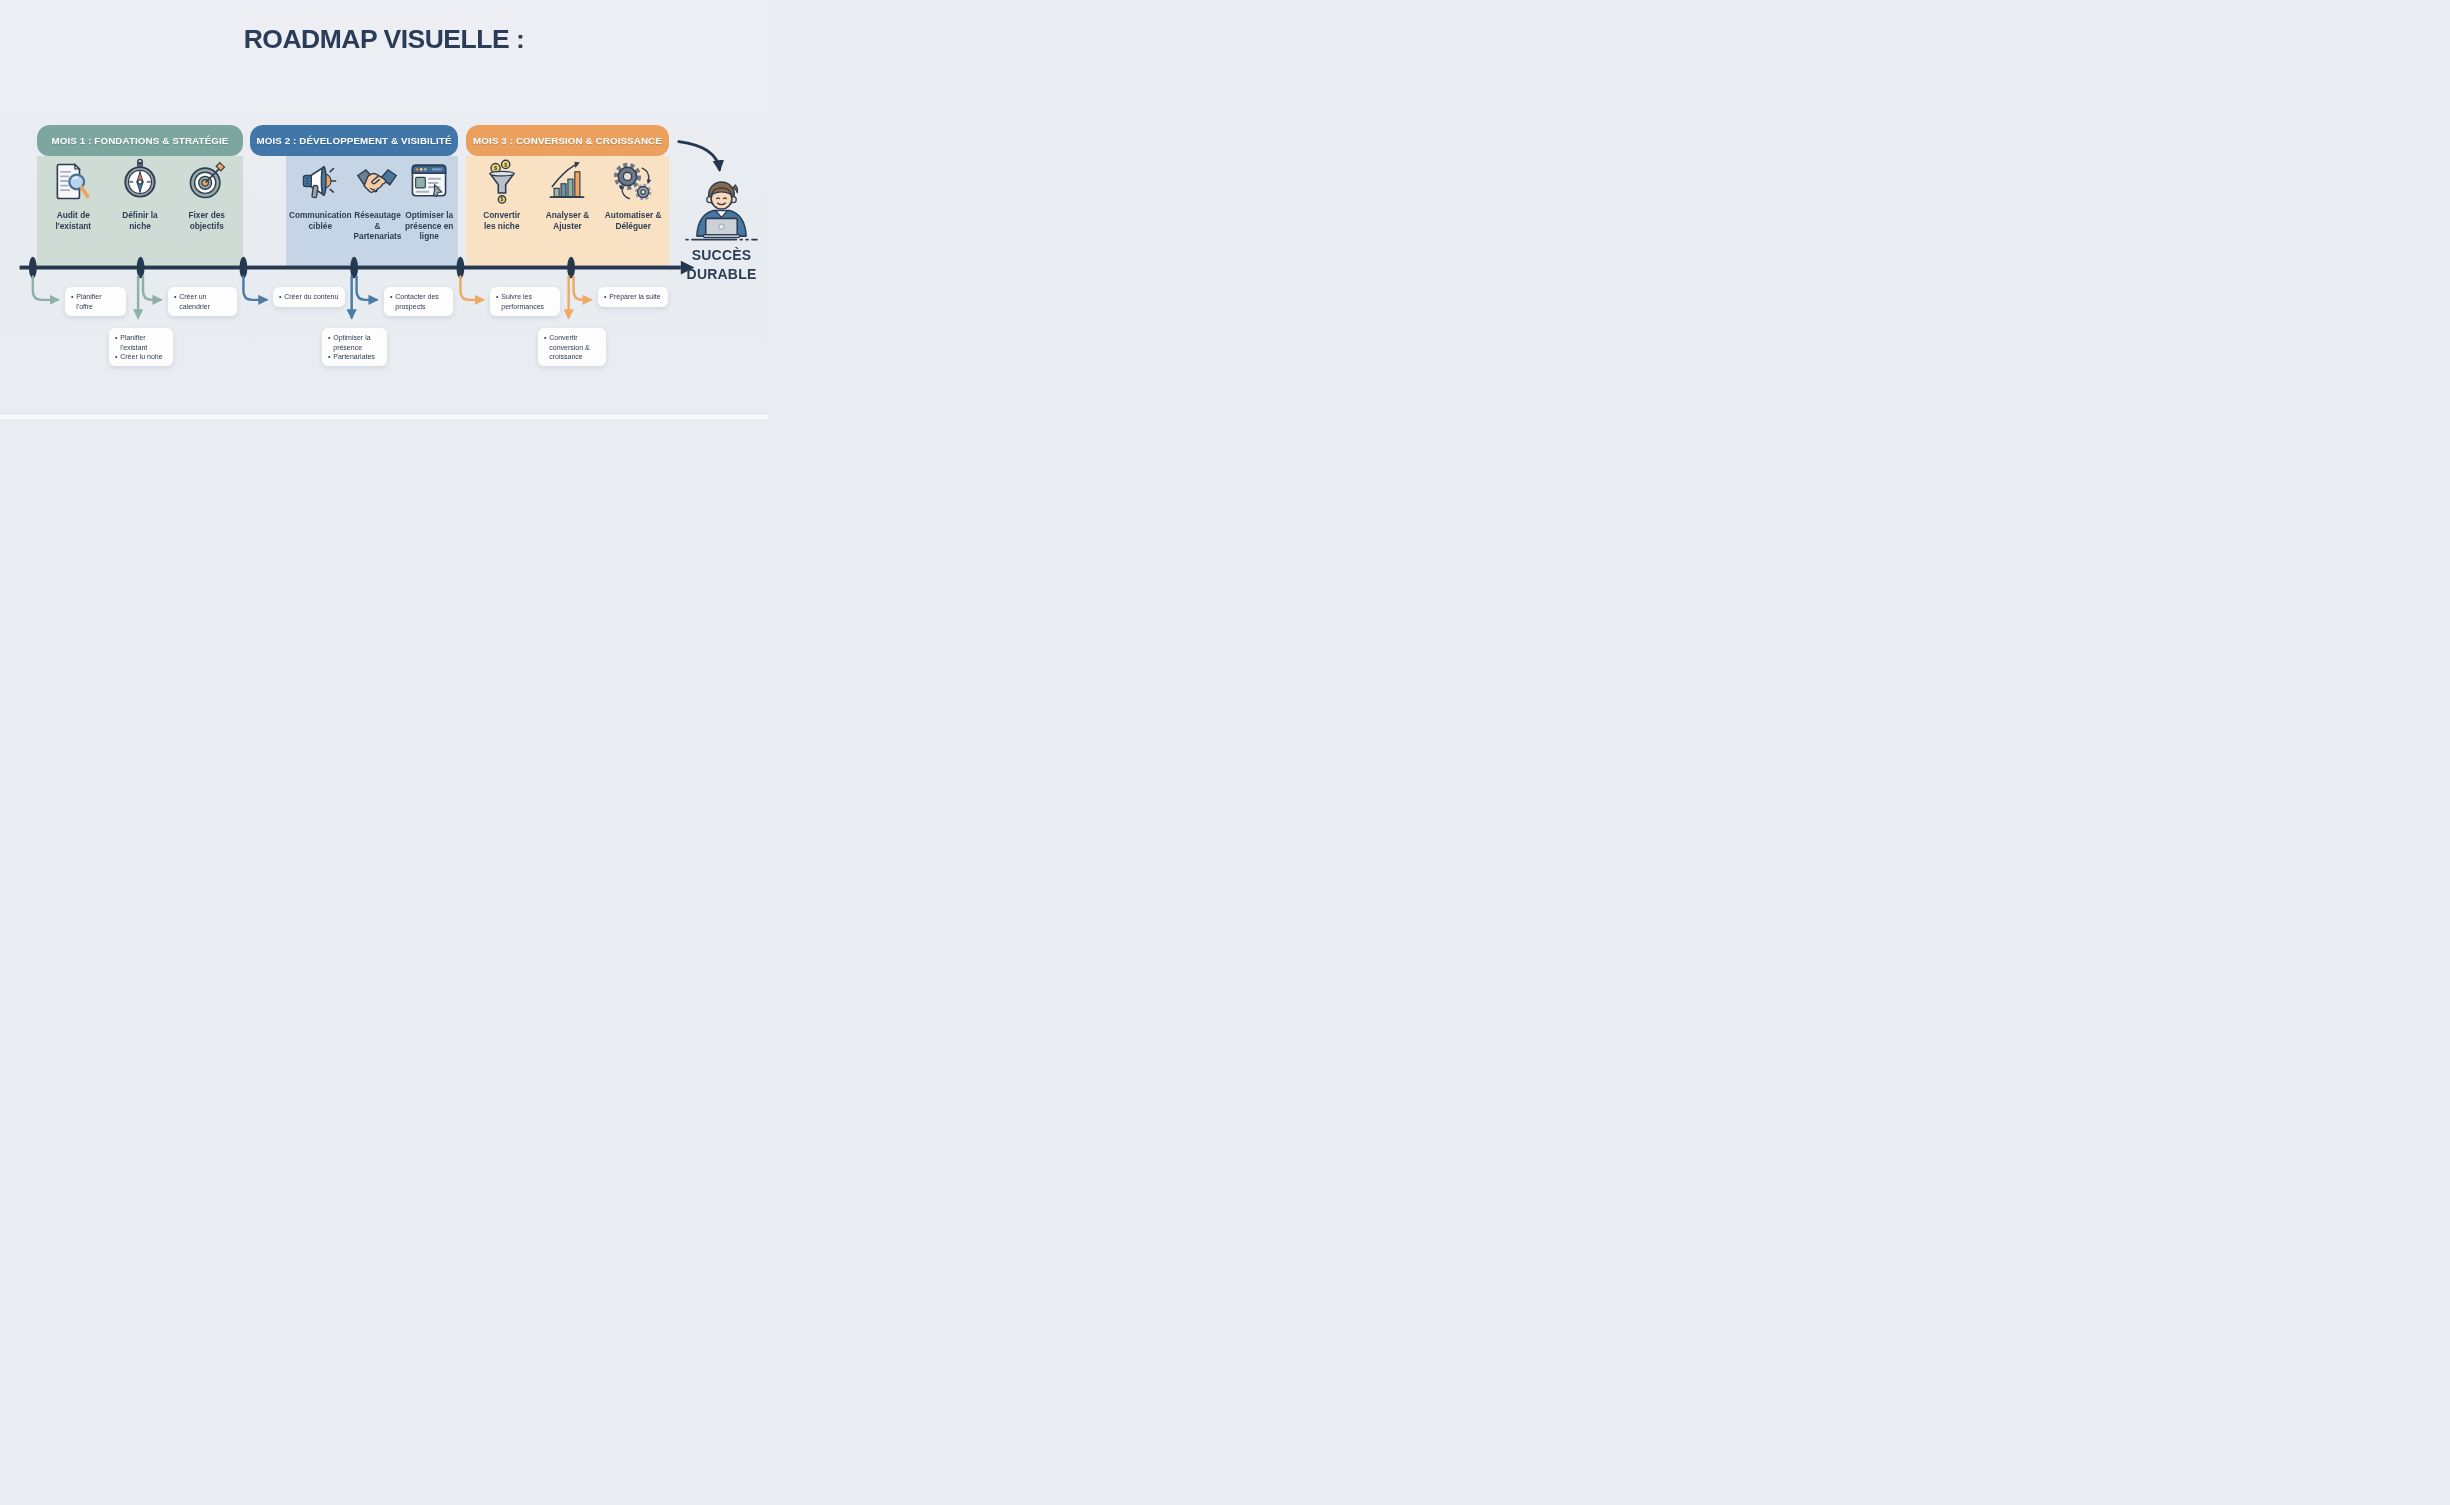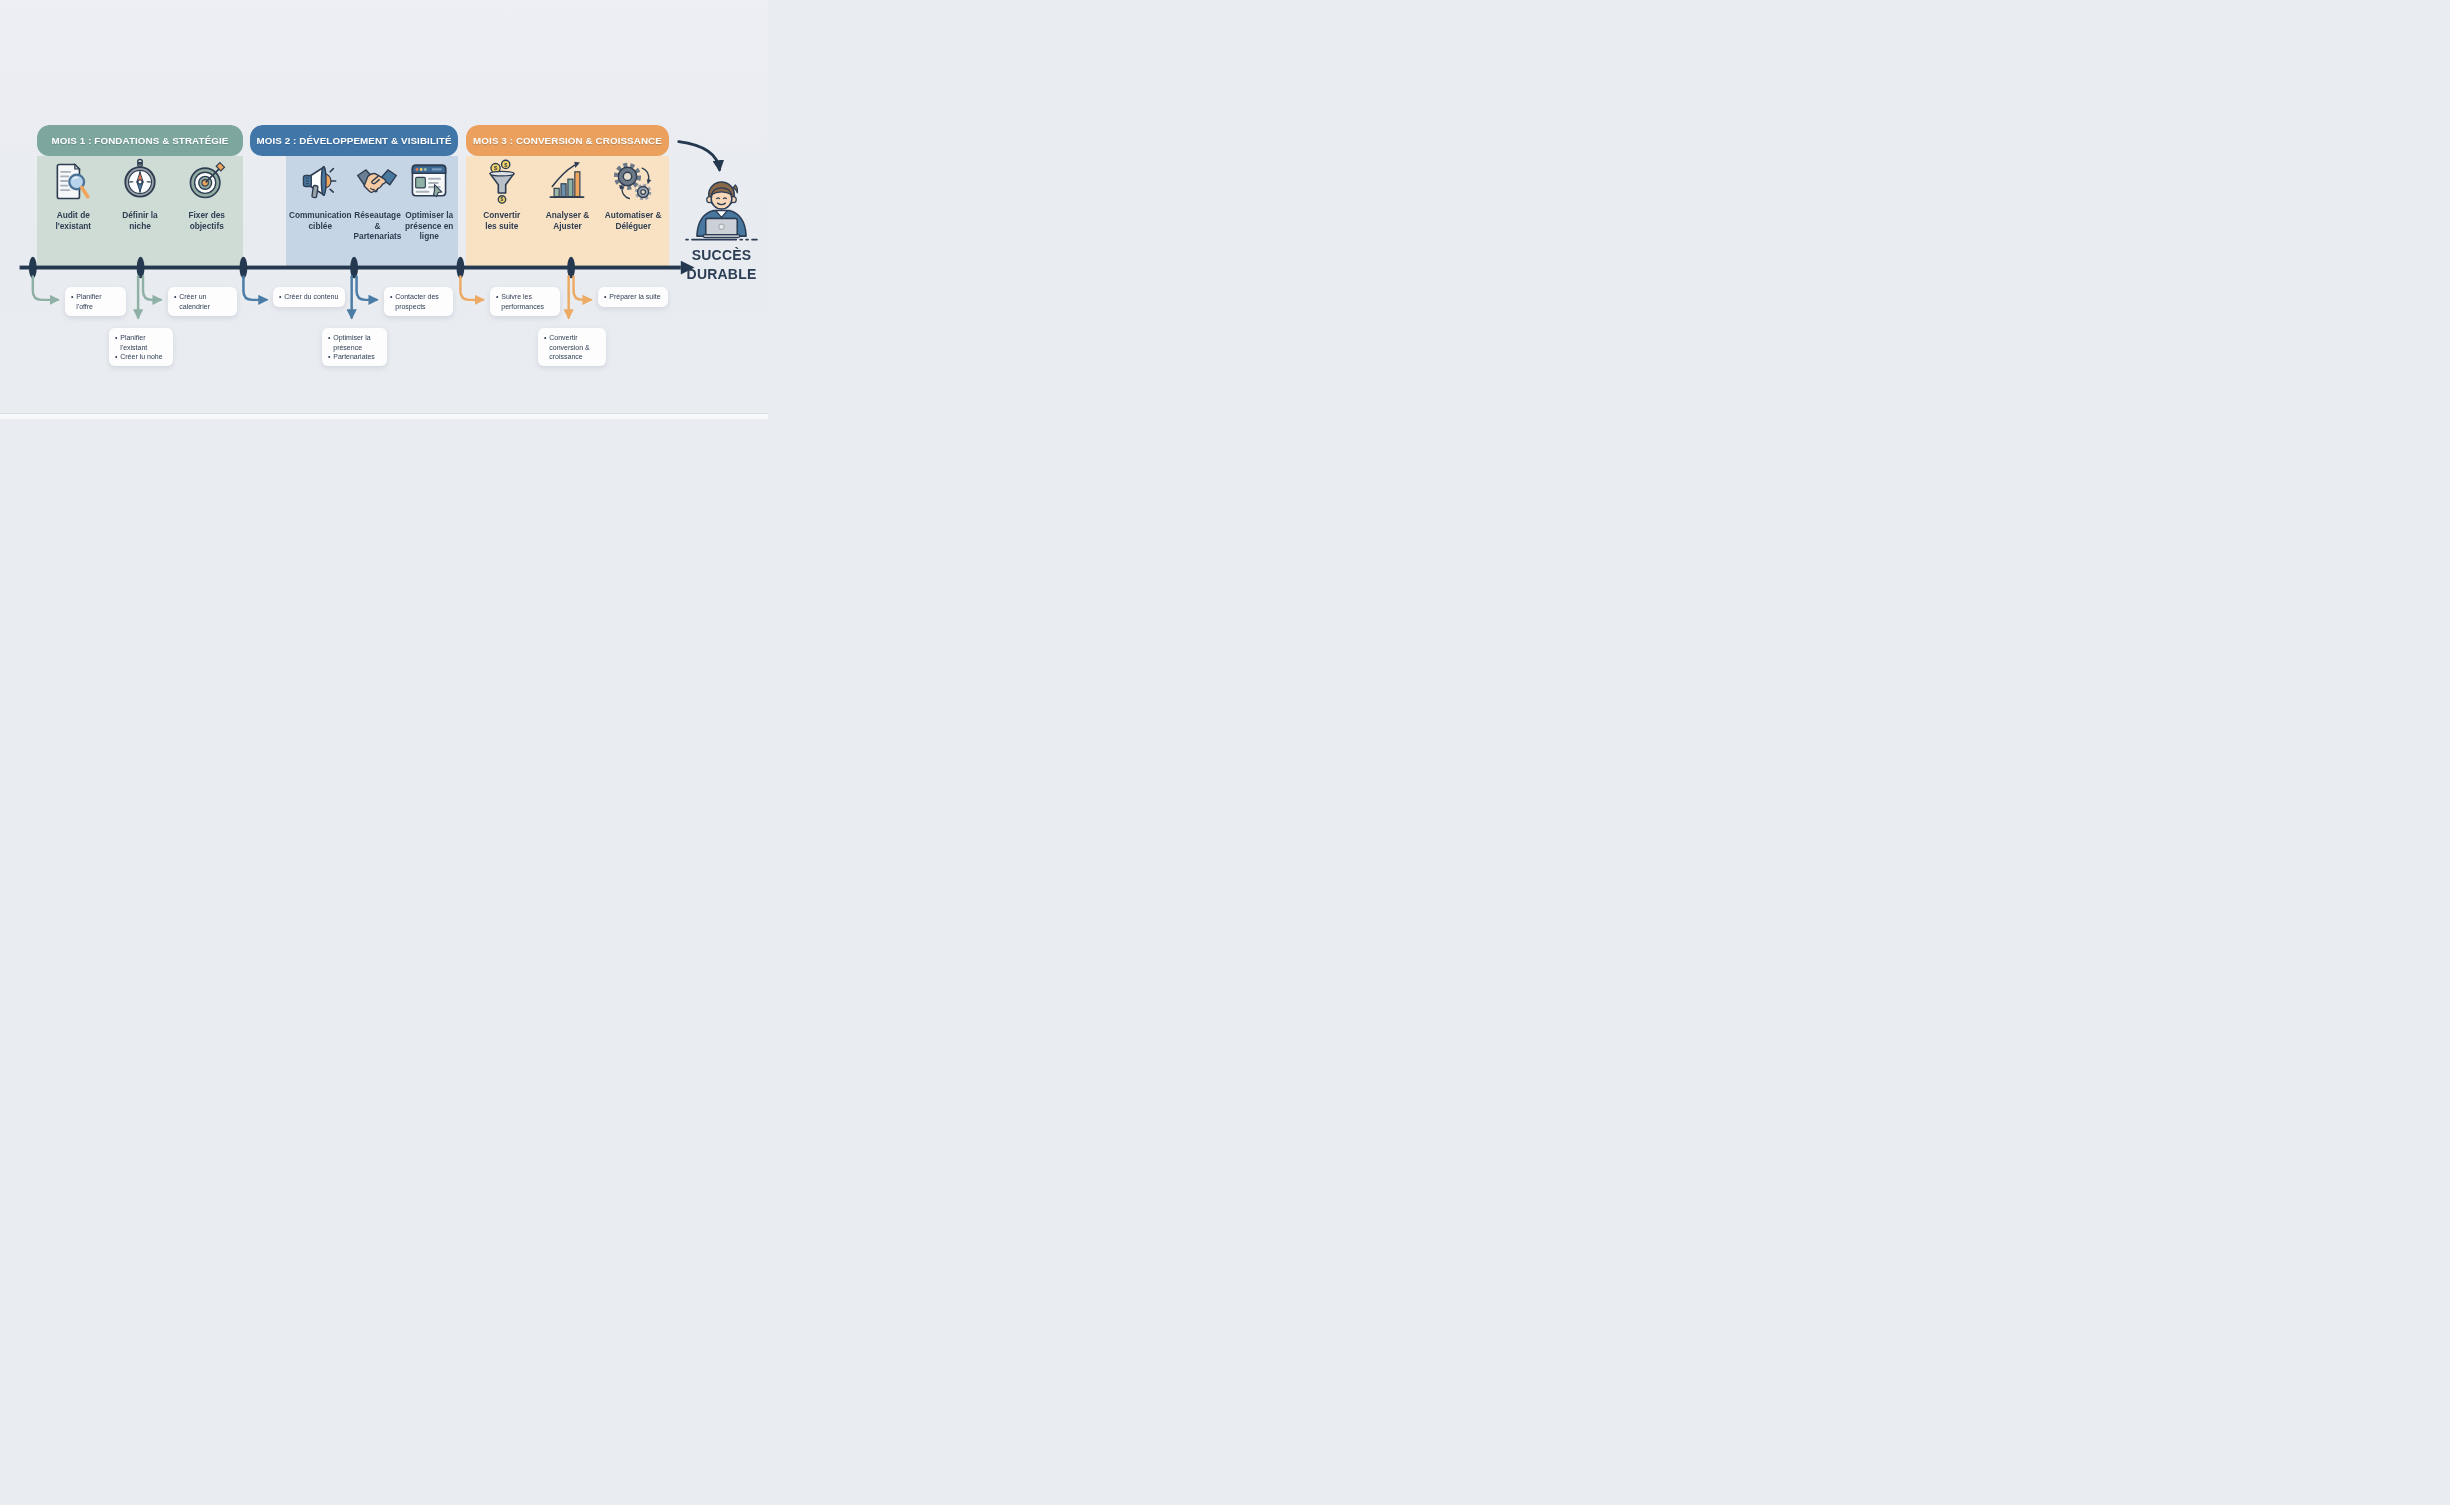--- a/index.html
+++ b/index.html
@@ -53,20 +53,21 @@
   
   .bottom-strip{position:absolute;left:0;bottom:0;width:100%;height:5.4px;
                 background:#f7f9fb;border-top:0.5px solid #d8dee6;}
 </style>
 </head>
 <body>
 
 <div class="canvas">
 
   <div class="title">
+    <div class="t1">ROADMAP VISUELLE :</div>
   </div>
 
   <div class="panel panel-1">
     <div class="panel-header">MOIS 1 : FONDATIONS &amp; STRATÉGIE</div>
     <div class="panel-body">
       <div class="month-item">
         <svg class="month-icon" viewBox="0 0 100 100">
           <path d="M20 14 h34 l10 10 v60 a4 4 0 0 1 -4 4 h-40 a4 4 0 0 1 -4 -4 v-66 a4 4 0 0 1 4 -4 z" fill="#f5f7f9" stroke="#2e3d52" stroke-width="3.5"></path>
           <path d="M54 14 l10 10 h-10 z" fill="#c3cad2" stroke="#2e3d52" stroke-width="2.5"></path>
           <g stroke="#a9b1ba" stroke-width="4" stroke-linecap="round">
@@ -188,21 +189,21 @@
             <text x="36" y="27" font-size="13" font-weight="bold" fill="#2e3d52" text-anchor="middle" font-family="Liberation Sans, sans-serif">$</text>
             <circle cx="58" cy="14" r="9" fill="#f3d464" stroke="#2e3d52" stroke-width="3"></circle>
             <text x="58" y="19" font-size="12" font-weight="bold" fill="#2e3d52" text-anchor="middle" font-family="Liberation Sans, sans-serif">$</text>
           </g>
           <path d="M24 34 h52 l-18 24 v18 h-16 v-18 z" fill="#b9c0c8" stroke="#2e3d52" stroke-width="3.5" stroke-linejoin="round"></path>
           <ellipse cx="50" cy="34" rx="26" ry="5" fill="#dfe3e8" stroke="#2e3d52" stroke-width="2.5"></ellipse>
           <circle cx="50" cy="90" r="8" fill="#f3d464" stroke="#2e3d52" stroke-width="3"></circle>
           <text x="50" y="94.5" font-size="11" font-weight="bold" fill="#2e3d52" text-anchor="middle" font-family="Liberation Sans, sans-serif">$</text>
         </svg>
         <div class="month-item-label">Convertir
-les suite</div>
+les niche</div>
       </div>
       <div class="month-item">
         <svg class="month-icon" viewBox="0 0 100 100">
           <g stroke="#2e3d52" stroke-width="2.5">
             <rect x="22" y="66" width="11" height="18" fill="#9eb8a8"></rect>
             <rect x="37" y="56" width="11" height="28" fill="#6e8faa"></rect>
             <rect x="52" y="46" width="11" height="38" fill="#8fb0a4"></rect>
             <rect x="67" y="30" width="11" height="54" fill="#efa55e"></rect>
           </g>
           <line x1="14" y1="85" x2="86" y2="85" stroke="#2e3d52" stroke-width="4" stroke-linecap="round"></line>

